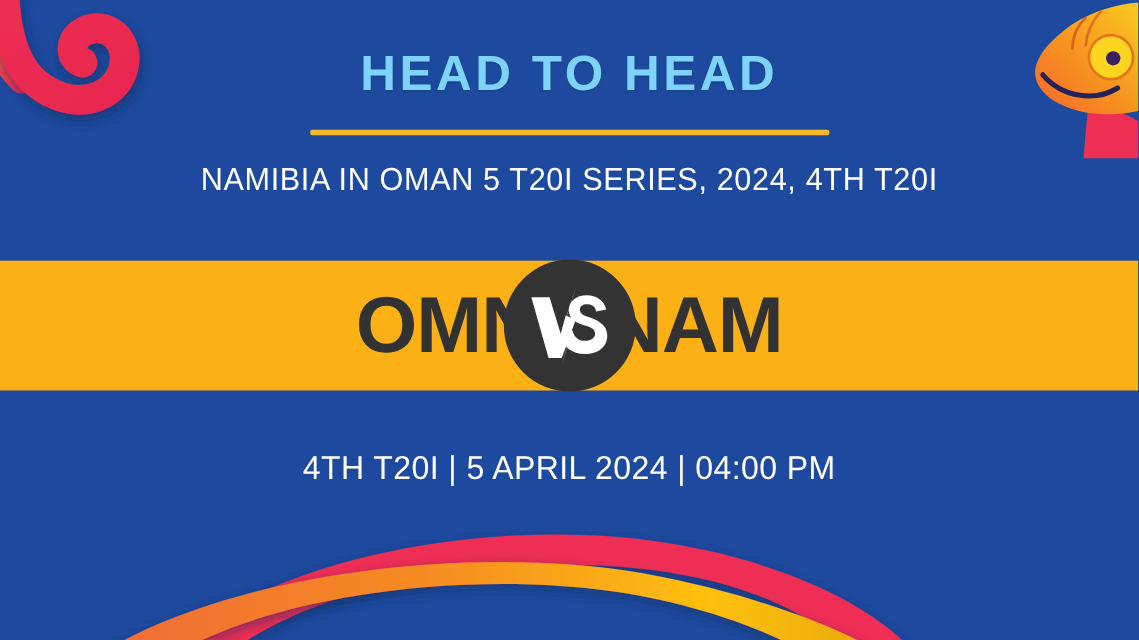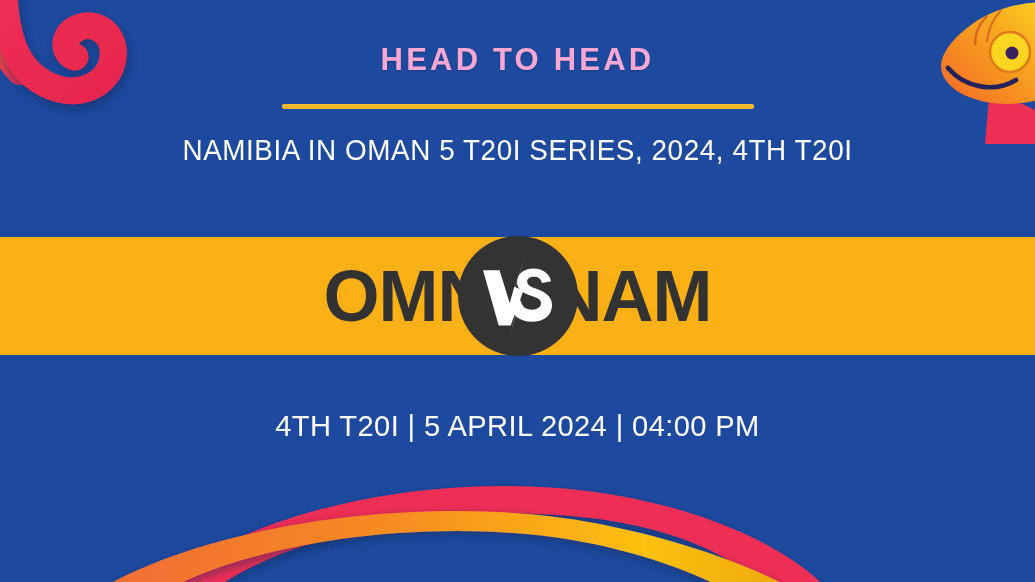--- a/index.html
+++ b/index.html
@@ -26,22 +26,22 @@
   #bottom-swoosh-art { bottom:0; left:0; width:1035px; height:120px; }
 
   
   .header-block {
     position:absolute;
     top:0; left:0; right:0;
     padding-top:44px;
     text-align:center;
   }
   .h2h-title {
-    color:#f9a8d4;
-    font-size:31px;
+    color:#7dd3fc;
+    font-size:45px;
     font-weight:bold;
     letter-spacing:3.2px;
     line-height:1;
     text-shadow:0 1px 2px rgba(0,0,0,.18);
   }
   .gold-rule {
     width:472px;
     height:5px;
     margin:29px auto 0 auto;
     background:#f7b827;

